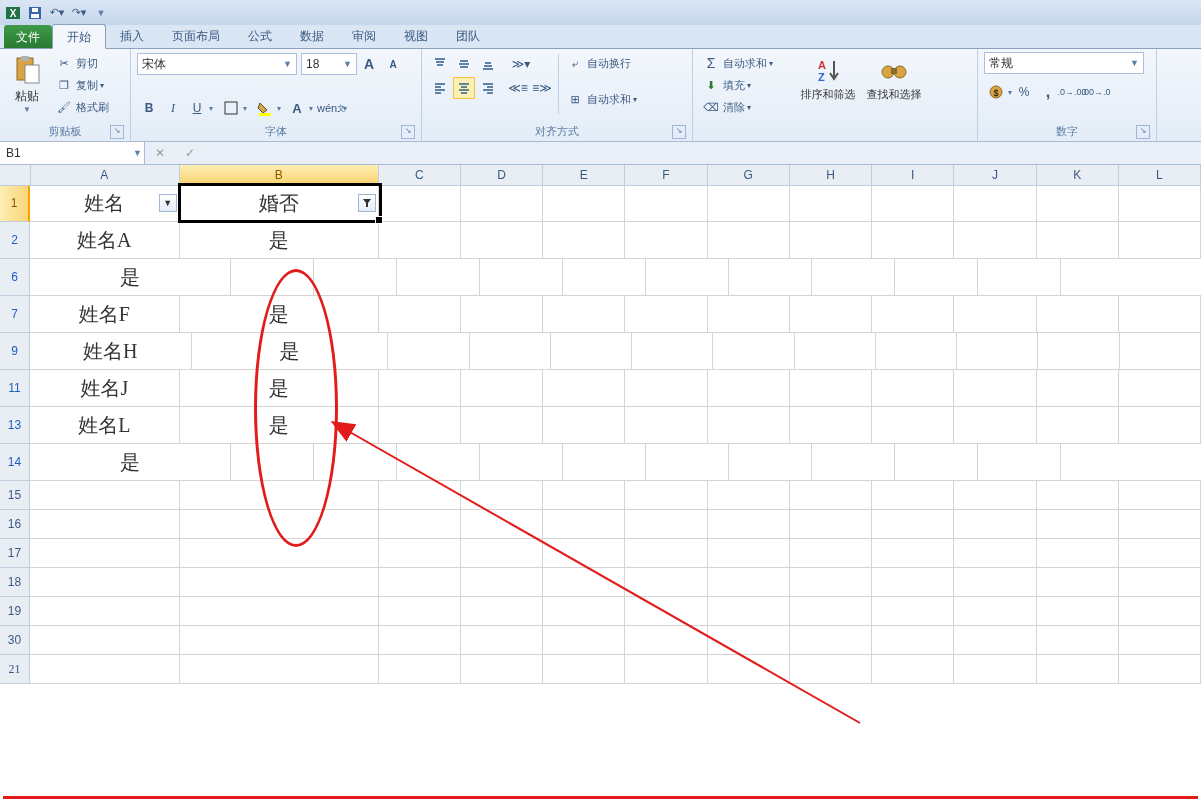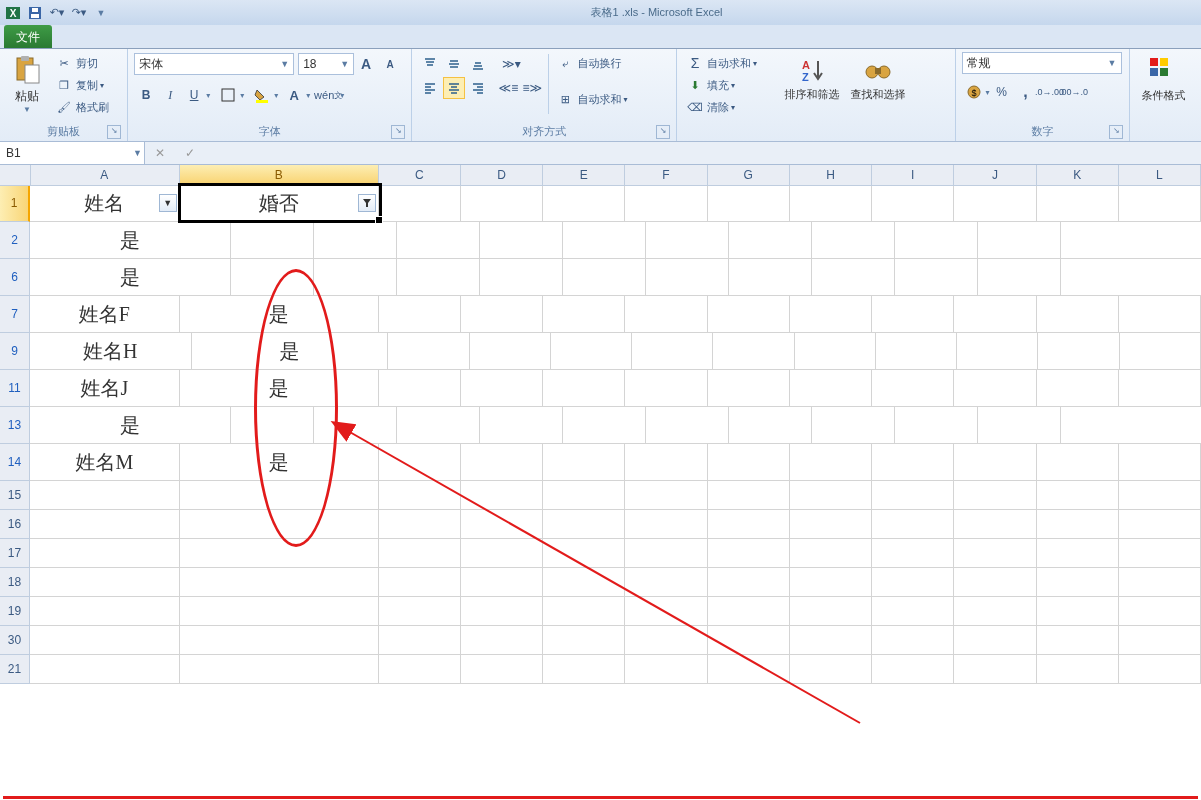--- a/index.html
+++ b/index.html
@@ -81,25 +81,34 @@
         <svg width="14" height="14">
           <rect x="1" y="1" width="12" height="12" fill="#3a66a7"></rect>
           <rect x="3" y="8" width="8" height="4" fill="#fff"></rect>
           <rect x="4" y="2" width="6" height="4" fill="#fff"></rect>
         </svg>
       </span>
     <span class="icon">↶▾</span>
     <span class="icon">↷▾</span>
     <span class="icon" style="color:#5b7ca3;font-size:9px">▼</span>
   </div>
-  <div class="title">表格1 .xls  -  Microsoft Excel</div>
 </div>
 
 <div class="ribbon-tabs">
   <div class="file-tab">文件</div>
+  <div id="tab-container" style="display: flex;">
+      <div class="tab active">开始</div>
+      <div class="tab">插入</div>
+      <div class="tab">页面布局</div>
+      <div class="tab">公式</div>
+      <div class="tab">数据</div>
+      <div class="tab">审阅</div>
+      <div class="tab">视图</div>
+      <div class="tab">团队</div>
+    </div>
 </div>
 
 <div class="ribbon">
 
   <div class="group" style="width:118px">
     <div class="group-body">
       <div class="bigbtn">
         <span class="ic">
             <svg width="28" height="30">
               <rect x="4" y="3" width="16" height="22" fill="#d9a441" stroke="#8a6a2b"></rect>
@@ -124,21 +133,21 @@
             <span class="ic">🖌</span>
             <span>格式刷</span>
           </div>
       </div>
     </div>
     <div class="group-label"><span>剪贴板</span><span class="launcher">↘</span></div>
   </div>
 
   <div class="group" style="width:278px">
     <div class="group-body col">
-      <div class="row" style="margin-bottom:7px">
+      <div class="row" style="margin-bottom:20px">
         <div class="combo" style="width:150px">
             <span>宋体</span>
             <span class="dd">▼</span>
           </div>
         <div class="combo" style="width:46px;margin-left:4px">
             <span>18</span>
             <span class="dd">▼</span>
           </div>
         <div class="sq" style="font-size:14px;font-weight:bold">A</div>
         <div class="sq" style="font-size:10px;font-weight:bold">A</div>
@@ -305,36 +314,20 @@
         <span style="font-size:8px;color:#5b7ca3">▾</span>
         <div class="sq">%</div>
         <div class="sq" style="font-size:16px;font-weight:bold">,</div>
         <div class="sq" style="font-size:9px">.0→.00</div>
         <div class="sq" style="font-size:9px">.00→.0</div>
       </div>
     </div>
     <div class="group-label"><span>数字</span><span class="launcher">↘</span></div>
   </div>
 
-  <div class="group" style="width:60px;border-right:none">
-    <div class="group-body">
-      <div class="bigbtn" style="width:54px">
-        <span class="ic">
-            <svg width="30" height="28">
-              <rect x="2" y="2" width="8" height="8" fill="#e21b1b"></rect>
-              <rect x="12" y="2" width="8" height="8" fill="#ffcc00"></rect>
-              <rect x="2" y="12" width="8" height="8" fill="#3a66a7"></rect>
-              <rect x="12" y="12" width="8" height="8" fill="#2a7a32"></rect>
-            </svg>
-          </span>
-        <span style="font-size:11px">条件格式</span>
-      </div>
-    </div>
-    <div class="group-label"></div>
-  </div>
 
 </div>
 
 <div class="fbar">
   <div class="namebox">
     <span style="font-family:Arial">B1</span>
     <span class="dd">▼</span>
   </div>
   <div class="fxbtns">
     <span>✕</span>
@@ -366,21 +359,21 @@
       <div class="rh filtered" style="height: 36px;">9</div>
       <div class="rh filtered" style="height: 36px;">11</div>
       <div class="rh filtered" style="height: 36px;">13</div>
       <div class="rh filtered" style="height: 36px;">14</div>
       <div class="rh" style="height: 28px;">15</div>
       <div class="rh" style="height: 28px;">16</div>
       <div class="rh" style="height: 28px;">17</div>
       <div class="rh" style="height: 28px;">18</div>
       <div class="rh" style="height: 28px;">19</div>
       <div class="rh" style="height: 28px;">30</div>
-      <div class="rh" style="height: 28px;">21</div>
+      <div class="rh" style="height: 28px; font-family: Liberation Serif, serif;">21</div>
     </div>
   <div class="cells" id="cells">
       <div class="cellrow" style="height: 36px;">
         <div class="cell" style="width: 150px;">姓名<div class="filter-btn">▼</div></div>
         <div class="cell" style="width: 200px;">婚否<div class="filter-btn">
             <svg width="10" height="10">
               <path d="M1 1 L9 1 L6 5 L6 9 L4 9 L4 5 Z" fill="#333"></path>
             </svg>
           </div></div>
         <div class="cell" style="width: 82px;"></div>
@@ -388,20 +381,21 @@
         <div class="cell" style="width: 82px;"></div>
         <div class="cell" style="width: 82px;"></div>
         <div class="cell" style="width: 82px;"></div>
         <div class="cell" style="width: 82px;"></div>
         <div class="cell" style="width: 82px;"></div>
         <div class="cell" style="width: 82px;"></div>
         <div class="cell" style="width: 82px;"></div>
         <div class="cell" style="width: 82px;"></div>
       </div>
       <div class="cellrow" style="height: 36px;">
+        <div class="cell" style="width: 150px;">姓名A</div>
         <div class="cell" style="width: 200px;">是</div>
         <div class="cell" style="width: 82px;"></div>
         <div class="cell" style="width: 82px;"></div>
         <div class="cell" style="width: 82px;"></div>
         <div class="cell" style="width: 82px;"></div>
         <div class="cell" style="width: 82px;"></div>
         <div class="cell" style="width: 82px;"></div>
         <div class="cell" style="width: 82px;"></div>
         <div class="cell" style="width: 82px;"></div>
         <div class="cell" style="width: 82px;"></div>
@@ -456,34 +450,34 @@
         <div class="cell" style="width: 82px;"></div>
         <div class="cell" style="width: 82px;"></div>
         <div class="cell" style="width: 82px;"></div>
         <div class="cell" style="width: 82px;"></div>
         <div class="cell" style="width: 82px;"></div>
         <div class="cell" style="width: 82px;"></div>
         <div class="cell" style="width: 82px;"></div>
         <div class="cell" style="width: 82px;"></div>
       </div>
       <div class="cellrow" style="height: 36px;">
-        <div class="cell" style="width: 200px;">是</div>
-        <div class="cell" style="width: 82px;"></div>
-        <div class="cell" style="width: 82px;"></div>
-        <div class="cell" style="width: 82px;"></div>
-        <div class="cell" style="width: 82px;"></div>
-        <div class="cell" style="width: 82px;"></div>
-        <div class="cell" style="width: 82px;"></div>
-        <div class="cell" style="width: 82px;"></div>
-        <div class="cell" style="width: 82px;"></div>
-        <div class="cell" style="width: 82px;"></div>
-        <div class="cell" style="width: 82px;"></div>
-      </div>
-      <div class="cellrow" style="height: 36px;">
-        <div class="cell" style="width: 150px;">姓名M</div>
+        <div class="cell" style="width: 150px;">姓名L</div>
+        <div class="cell" style="width: 200px;">是</div>
+        <div class="cell" style="width: 82px;"></div>
+        <div class="cell" style="width: 82px;"></div>
+        <div class="cell" style="width: 82px;"></div>
+        <div class="cell" style="width: 82px;"></div>
+        <div class="cell" style="width: 82px;"></div>
+        <div class="cell" style="width: 82px;"></div>
+        <div class="cell" style="width: 82px;"></div>
+        <div class="cell" style="width: 82px;"></div>
+        <div class="cell" style="width: 82px;"></div>
+        <div class="cell" style="width: 82px;"></div>
+      </div>
+      <div class="cellrow" style="height: 36px;">
         <div class="cell" style="width: 200px;">是</div>
         <div class="cell" style="width: 82px;"></div>
         <div class="cell" style="width: 82px;"></div>
         <div class="cell" style="width: 82px;"></div>
         <div class="cell" style="width: 82px;"></div>
         <div class="cell" style="width: 82px;"></div>
         <div class="cell" style="width: 82px;"></div>
         <div class="cell" style="width: 82px;"></div>
         <div class="cell" style="width: 82px;"></div>
         <div class="cell" style="width: 82px;"></div>

